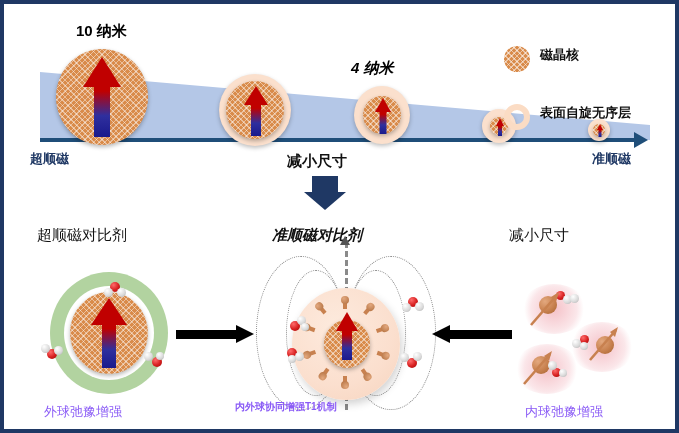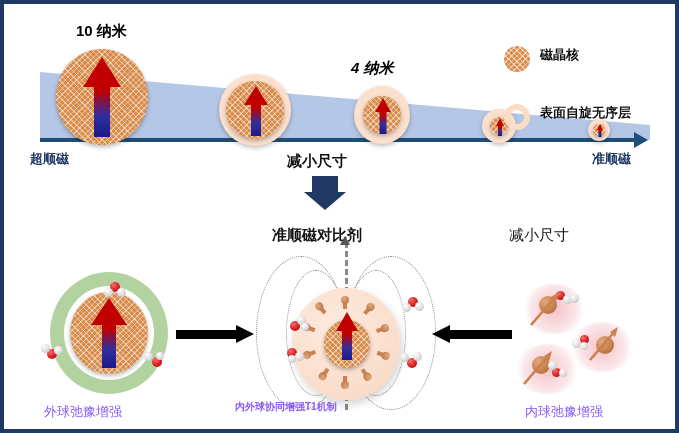--- a/index.html
+++ b/index.html
@@ -196,21 +196,22 @@
 
   <div class="abs lbl navy bold" id="axis-left-lbl">超顺磁</div>
   <div class="abs lbl navy bold" id="axis-right-lbl">准顺磁</div>
   <div class="abs lbl" id="shrink-lbl">减小尺寸</div>
 
   <div class="abs" id="down-arrow">
     <div class="bar"></div>
       <div class="tip"></div>
   </div>
 
-  <div class="abs lbl col-title bold navy" style="left:268px;top:222px;">准顺磁对比剂</div>
+  <div class="abs lbl col-title" style="left:33px;top:222px;">超顺磁对比剂</div>
+  <div class="abs lbl col-title bold navy" style="left:268px;top:222px;font-style:italic;">准顺磁对比剂</div>
   <div class="abs lbl col-title" style="left:505px;top:222px;">减小尺寸</div>
 
   <div class="abs" id="os-green"></div>
   <div class="abs" id="os-white"></div>
   <div class="np-core abs" id="os-core"></div>
   <div class="spin-arrow abs" style="left:87px;top:294px;width:36px;height:70px;">
     <div class="head" style="border-left-width:18px;border-right-width:18px;border-bottom:27px solid #c00000;"></div>
     <div class="stem" style="width:14px;height:48px;"></div>
   </div>
 

